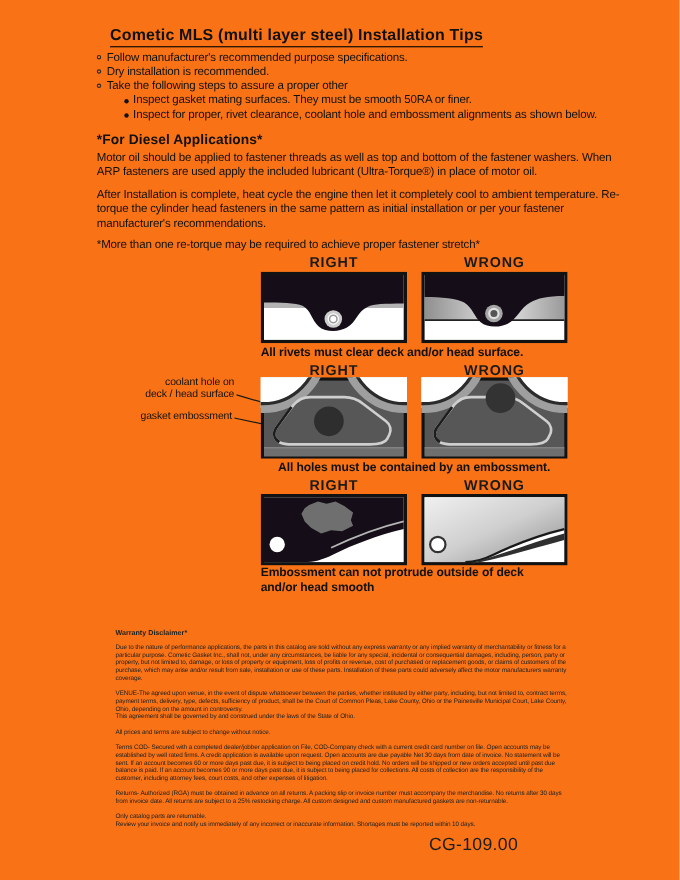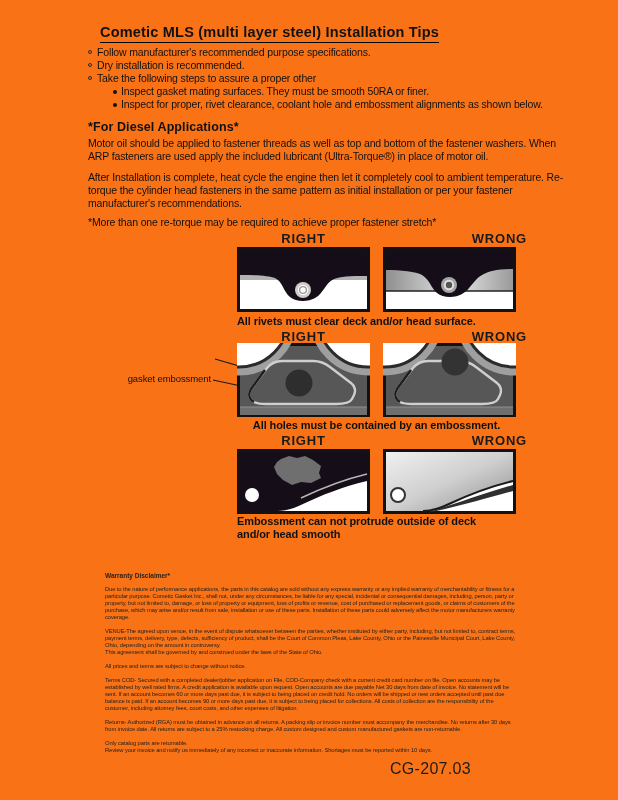--- a/index.html
+++ b/index.html
@@ -34,21 +34,21 @@
   
   .fig { position:absolute; left:0; width:618px; }
   .fig1 { top:231px; height:100px; }
   .fig2 { top:329px; height:104px; }
   .fig3 { top:433px; height:112px; }
   .fig-label {
     position:absolute; top:0; width:133px; text-align:center;
     font-size:13px; font-weight:bold; letter-spacing:0.8px; color:#1a1a1a;
   }
   .lab-right { left:237px; }
-  .lab-wrong { left:394px;text-align:right; }
+  .lab-wrong { left:383px; }
   .panel { position:absolute; width:133px; display:block; }
   .pan-right { left:237px; }
   .pan-wrong { left:383px; }
   .fig1 .panel, .fig3 .panel { top:16px; height:65px; }
   .fig2 .panel { top:14px; height:74px; }
   .fig-caption { position:absolute; font-size:11px; font-weight:bold; letter-spacing:-0.1px; color:#111; }
   .fig1 .fig-caption { left:237px; top:84px; width:300px; }
   .fig2 .fig-caption { left:237px; top:90px; width:279px; text-align:center; }
   .fig3 .fig-caption { left:237px; top:82px; width:252px; line-height:12.5px; }
   
@@ -129,20 +129,24 @@
       <circle cx="66" cy="38" r="3.2" fill="#555555"></circle>
     </svg>
 
     <div class="fig-caption">All rivets must clear deck and/or head surface.</div>
   </div>
 
   <div class="fig fig2">
     <div class="fig-label lab-right">RIGHT</div>
     <div class="fig-label lab-wrong">WRONG</div>
 
+    <div class="callout callout-hole">
+      <div>coolant hole on</div>
+      <div>deck / head surface</div>
+    </div>
     <div class="callout callout-emboss">gasket embossment</div>
 
     <svg class="leader-svg" viewBox="0 0 618 104">
       <line x1="215" y1="30" x2="291" y2="52" stroke="#1a1a1a" stroke-width="1.1"></line>
       <line x1="213" y1="51" x2="255" y2="60" stroke="#1a1a1a" stroke-width="1.1"></line>
     </svg>
 
     <svg class="panel pan-right" viewBox="0 0 133 74">
       <rect x="1.5" y="1.5" width="130" height="71" fill="#575757" stroke="#121212" stroke-width="3"></rect>
       <rect x="3" y="64" width="127" height="8" fill="#6f6f6f"></rect>
@@ -207,15 +211,15 @@
     <p>Due to the nature of performance applications, the parts in this catalog are sold without any express warranty or any implied warranty of merchantability or fitness for a particular purpose.  Cometic Gasket Inc., shall not, under any circumstances, be liable for any special, incidental or consequential damages, including, person, party or property, but not limited to, damage, or loss of property or equipment, loss of profits or revenue, cost of purchased or replacement goods, or claims of customers of the purchase, which may arise and/or result from sale, installation or use of these parts.  Installation of these parts could adversely affect the motor manufacturers warranty coverage.</p>
     <p>VENUE-The agreed upon venue, in the event of dispute whatsoever between the parties, whether instituted by either party, including, but not limited to, contract terms, payment terms, delivery, type, defects, sufficiency of product, shall be the Court of Common Pleas, Lake County, Ohio or the Painesville Municipal Court, Lake County, Ohio, depending on the amount in controversy.</p>
     <p class="tight">This agreement shall be governed by and construed under the laws of the State of Ohio.</p>
     <p>All prices and terms are subject to change without notice.</p>
     <p>Terms COD- Secured with a completed dealer/jobber application on File, COD-Company check with a current credit card number on file.  Open accounts may be established by well rated firms.  A credit application is available upon request.  Open accounts are due payable Net 30 days from date of invoice.  No statement will be sent.  If an account becomes 60 or more days past due, it is subject to being placed on credit hold.  No orders will be shipped or new orders accepted until past due balance is paid.  If an account becomes 90 or more days past due, it is subject to being placed for collections.  All costs of collection are the responsibility of the customer, including attorney fees, court costs, and other expenses of litigation.</p>
     <p>Returns- Authorized (RGA) must be obtained in advance on all returns.  A packing slip or invoice number must accompany the merchandise.  No returns after 30 days from invoice date.  All returns are subject to a 25% restocking charge.  All custom designed and custom manufactured gaskets are non-returnable.</p>
     <p>Only catalog parts are returnable.</p>
     <p class="tight">Review your invoice and notify us immediately of any incorrect or inaccurate information.  Shortages must be reported within 10 days.</p>
   </div>
 
-  <div class="footer-code">CG-207.03</div>
+  <div class="footer-code">CG-109.00</div>
 
 </div>
 
 </body></html>

